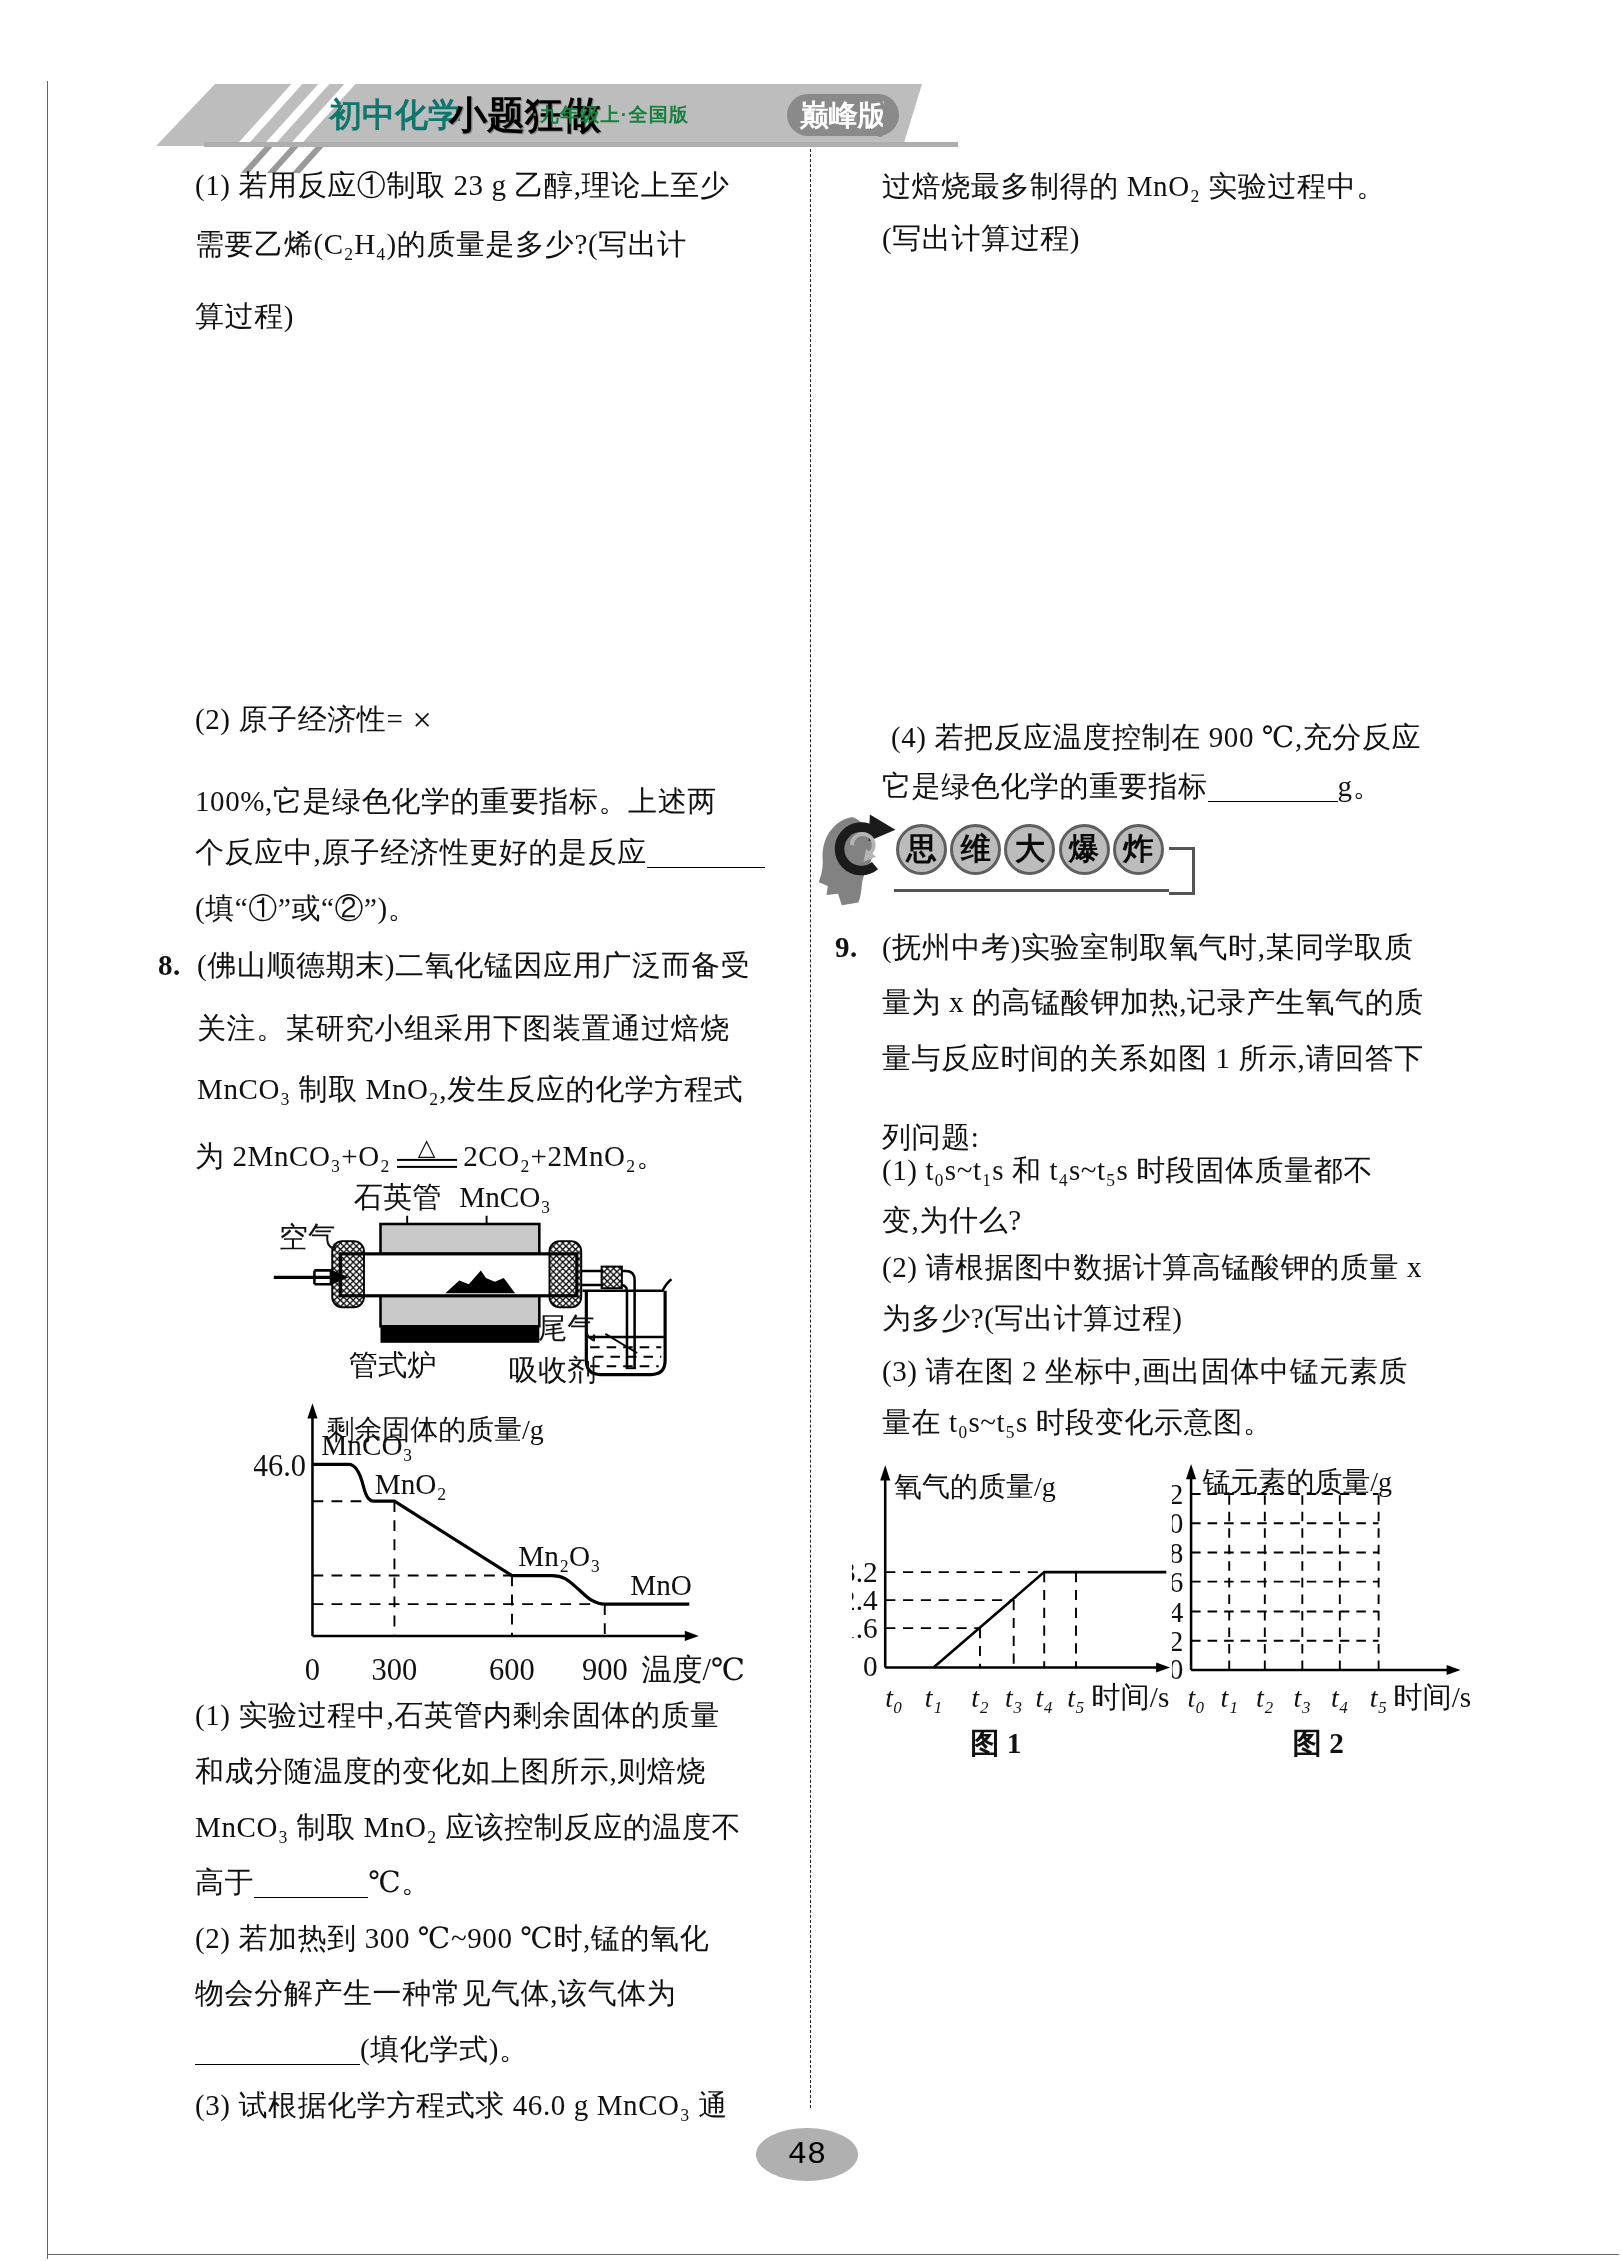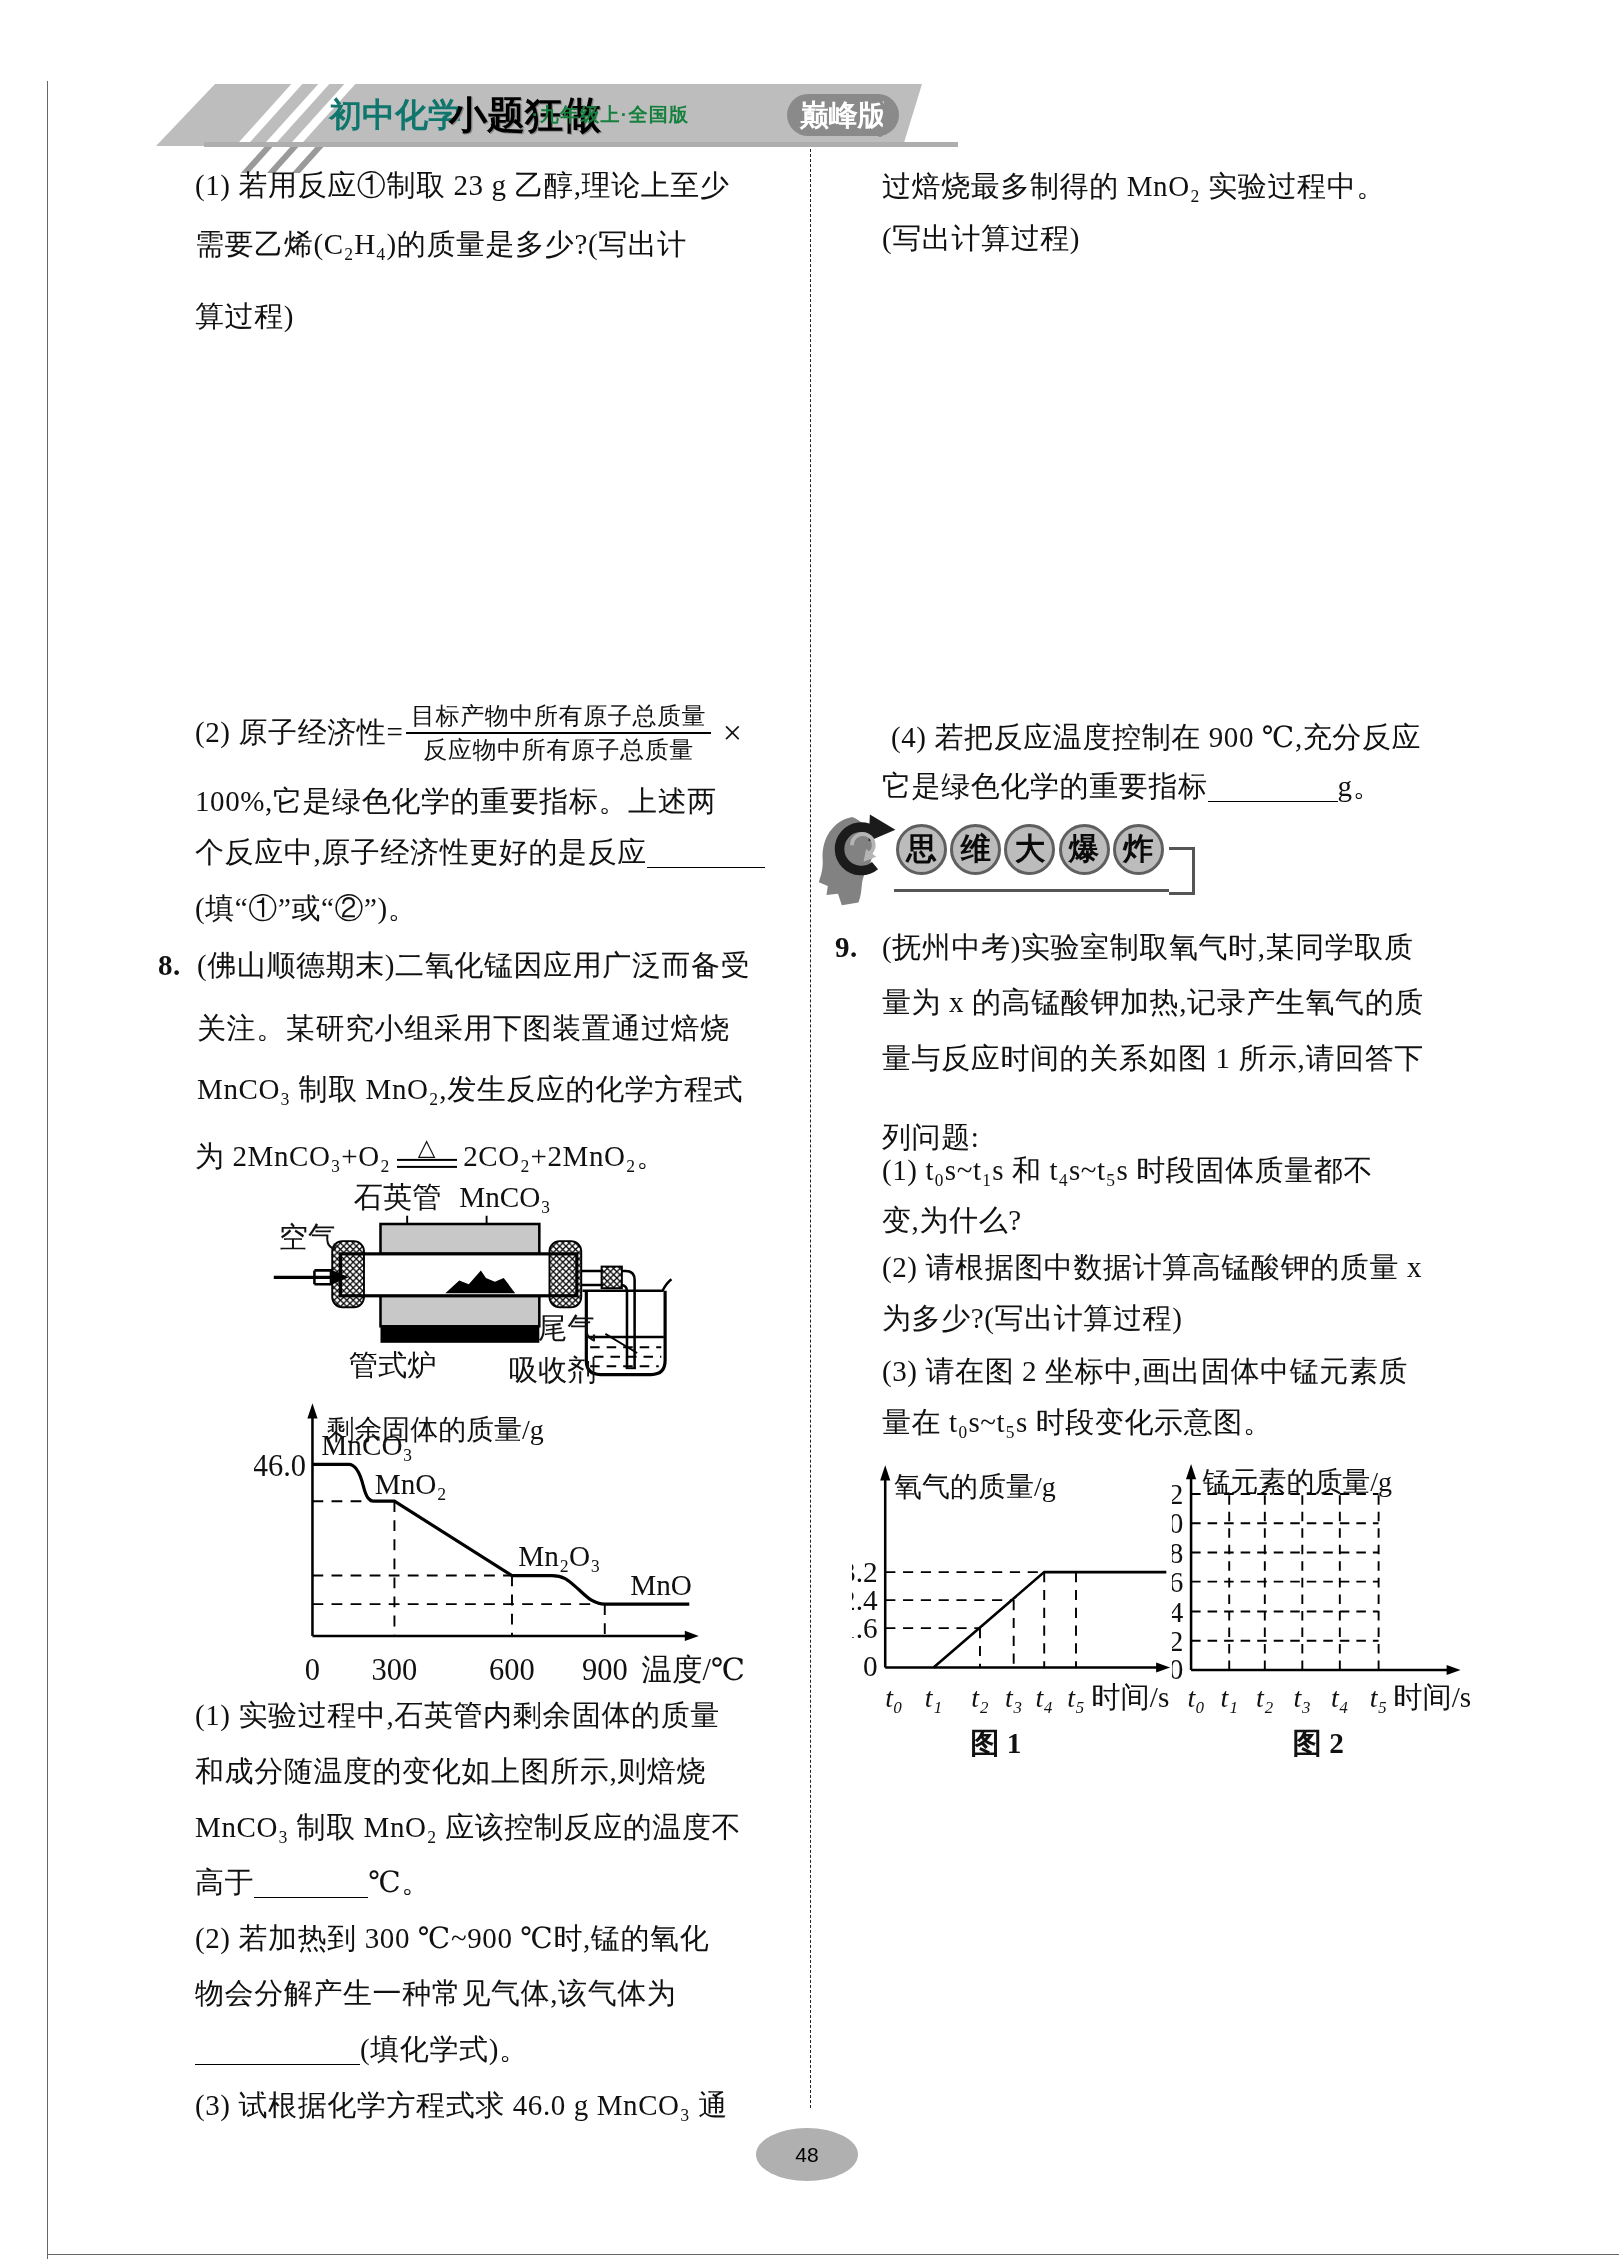--- a/index.html
+++ b/index.html
@@ -43,22 +43,22 @@
   
   .bcircles{position:absolute;left:896px;top:824px;display:flex;gap:3.2px}
   .bcircle{width:51px;height:51px;border-radius:50%;background:#bcbcbc;border:3.8px solid #5f5f5f;
            box-sizing:border-box;display:flex;align-items:center;justify-content:center;
            font-size:30.5px;font-weight:bold;color:#0a0a0a}
   .bframe-line{position:absolute;left:894px;top:889px;width:275px;height:0;border-top:3.2px solid #555}
   .bframe-step{position:absolute;left:1169px;top:847px;width:23px;height:42px;
                border-top:3.2px solid #555;border-right:3.2px solid #555;border-bottom:3.2px solid #555}
   
   .pagenum{position:absolute;left:756px;top:2128px;width:102px;height:53px;background:#b0b0b0;border-radius:50%;
-           display:flex;align-items:center;justify-content:center;font-size:21px;color:#000;
-           font-family:Liberation Sans, sans-serif}
+           display:flex;align-items:center;justify-content:center;font-size:32px;color:#000;
+           font-family:Liberation Mono, monospace}
   svg{position:absolute}
   svg text{font-family:"Liberation Serif","DejaVu Serif",serif;fill:#111}
   .ital{font-style:italic}
 </style>
 </head>
 <body>
 
 <div class="edge-left"></div>
 <div class="edge-bottom"></div>
 <div class="vdivider"></div>
@@ -81,24 +81,20 @@
     </div>
   <div class="h-paren">）</div>
 </div>
 
 <div class="line" style="left:195px;top:168px">(1) 若用反应①制取 23 g 乙醇,理论上至少</div>
 <div class="line" style="left:195px;top:227px">需要乙烯(C₂H₄)的质量是多少?(写出计</div>
 <div class="line" style="left:195px;top:299px">算过程)</div>
 
 <div class="fracrow">
   <span>(2) 原子经济性=</span>
-  <span class="frac">
-    <span class="fnum">目标产物中所有原子总质量</span>
-    <span class="fden">反应物中所有原子总质量</span>
-  </span>
   <span class="ftimes">×</span>
 </div>
 <div class="line" style="left:195px;top:784px">100%,它是绿色化学的重要指标。上述两</div>
 <div class="line" style="left:195px;top:835px"><span>个反应中,原子经济性更好的是反应</span><span class="blank" style="width:118px"></span></div>
 <div class="line" style="left:195px;top:891px">(填“①”或“②”)。</div>
 
 <div class="line qnum" style="left:158px;top:948px">8.</div>
 <div class="line" style="left:197px;top:948px">(佛山顺德期末)二氧化锰因应用广泛而备受</div>
 <div class="line" style="left:197px;top:1011px">关注。某研究小组采用下图装置通过焙烧</div>
 <div class="line" style="left:197px;top:1072px">MnCO₃ 制取 MnO₂,发生反应的化学方程式</div>

